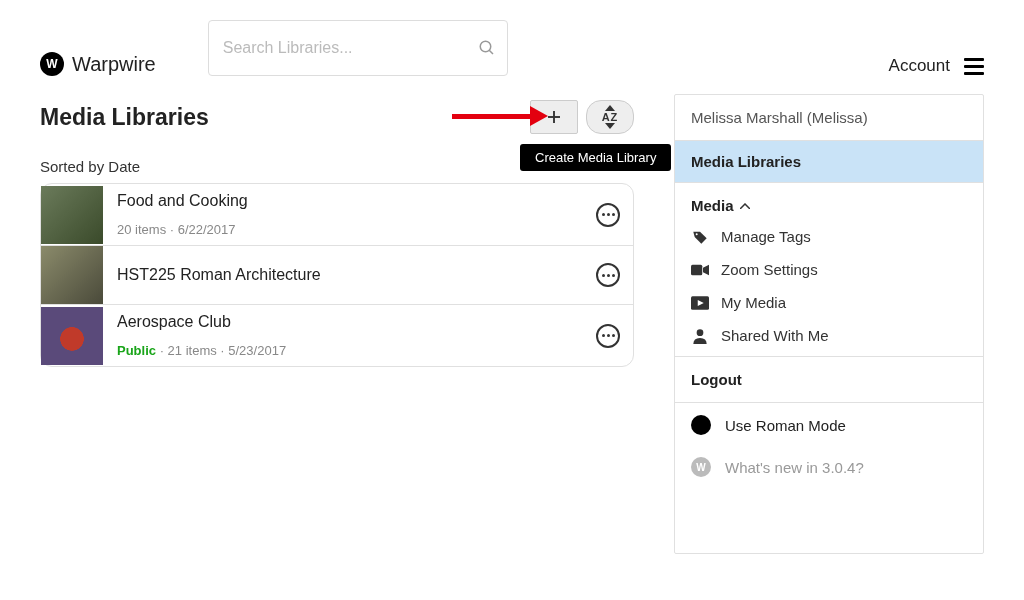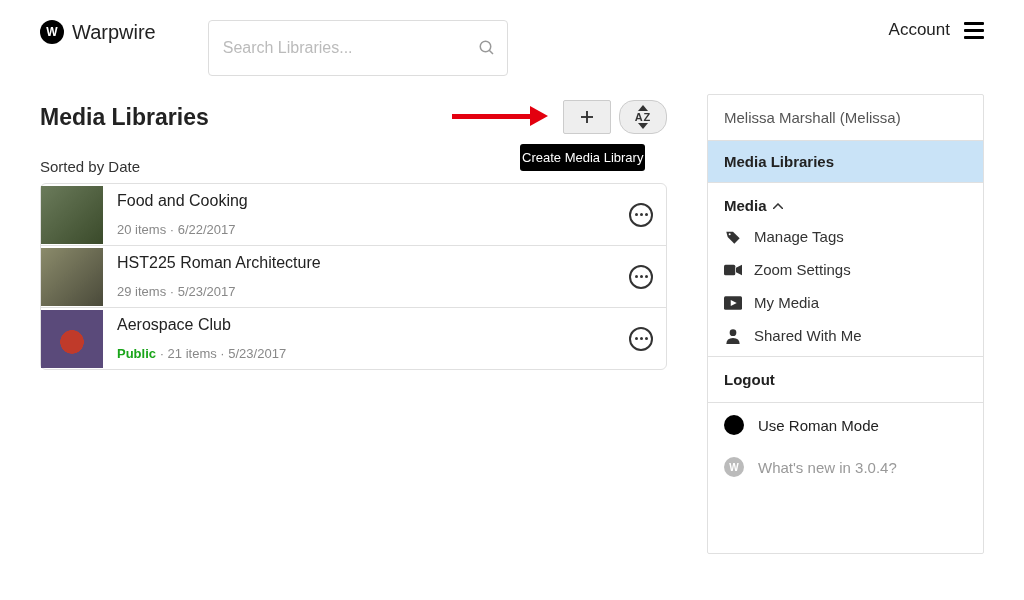--- a/index.html
+++ b/index.html
@@ -1,17 +1,17 @@
 <!DOCTYPE html>
 <html><head>
 <meta charset="utf-8">
 <style>
   * { box-sizing: border-box; margin: 0; padding: 0; }
   body { font-family: "Helvetica Neue", Arial, sans-serif; background:#fff; color:#222; }
-  .header { display:flex; align-items:flex-start; padding:20px 40px 18px 40px; gap:52px; }
+  .header { display:flex; align-items:flex-end; padding:20px 40px 18px 40px; gap:52px; }
   .logo { display:flex; align-items:center; gap:8px; font-size:20px; font-weight:400; }
   .logo-mark { width:24px; height:24px; border-radius:50%; background:#000; display:flex; align-items:center; justify-content:center; color:#fff; font-weight:700; font-size:12px; position:relative; }
   .logo-mark::after{content:"W"; font-size:12px;}
   .search-wrap { flex:0 0 300px; position:relative; }
   .search-input { width:100%; height:56px; border:1px solid #ddd; border-radius:4px; padding:0 40px 0 14px; font-size:16px; color:#333; }
   .search-input::placeholder{color:#bbb;}
   .search-icon { position:absolute; right:12px; top:50%; transform:translateY(-50%); width:18px; height:18px; color:#999;}
   .account-area { margin-left:auto; display:flex; align-items:center; gap:14px; font-size:17px; }
   .menu-icon { width:20px; display:flex; flex-direction:column; gap:4px; }
   .menu-icon span{height:3px; background:#000; border-radius:1px;}
@@ -22,37 +22,37 @@
   .page-head { display:flex; align-items:center; margin-top:6px; position:relative;}
   .page-title { font-size:23px; font-weight:600; }
   .head-actions { margin-left:auto; display:flex; gap:8px; align-items:center; }
   .sq-btn { width:48px; height:34px; border:1px solid #ccc; background:#eee; display:flex; align-items:center; justify-content:center; cursor:pointer; border-radius:2px; color:#333;}
   .sort-sub { font-size:15px; color:#333; margin-top:24px; margin-bottom:8px;}
 
   .arrow { position:absolute; left:412px; top:6px; display:flex; align-items:center; }
   .arrow-line { width:78px; height:5px; background:#e3000f; }
   .arrow-head { width:0;height:0;border-top:10px solid transparent;border-bottom:10px solid transparent;border-left:18px solid #e3000f;}
 
-  .tooltip { position:absolute; left:480px; top:44px; background:#000; color:#fff; font-size:13px; padding:6px 2px; border-radius:3px; white-space:nowrap;}
-
-  .list { border:1px solid #e0e0e0; border-radius:6px; }
+  .tooltip { position:absolute; left:480px; top:44px; background:#000; color:#fff; font-size:13px; padding:6px 15px; border-radius:3px; white-space:nowrap;}
+
+  .list { border:1px solid #e0e0e0; border-radius:12px; }
   .row { display:flex; align-items:center; border-bottom:1px solid #e0e0e0; }
   .row:last-child{border-bottom:none;}
   .thumb { width:62px; height:58px; background:linear-gradient(135deg,#8b8b6b,#4a4a3a); flex-shrink:0; position:relative; overflow:hidden;}
   .thumb.greenish{background:linear-gradient(135deg,#6b7b5b,#3a4a2a);}
   .thumb.reddish{background:radial-gradient(circle at 50% 55%, #c03a2a 26%, #5a4a7a 27%);}
   .row-body { flex:1; padding:8px 14px; min-width:0;}
   .row-title { font-size:16px; color:#222; }
   .row-meta { font-size:13px; color:#888; margin-top:12px;}
   .row-meta .public{color:#1aa51a; font-weight:600;}
   .row-more { width:50px; display:flex; align-items:center; justify-content:center; }
   .more-icon { width:24px; height:24px; border:2px solid #333; border-radius:50%; display:flex; align-items:center; justify-content:center; gap:2px;}
   .more-icon i{width:3px;height:3px;background:#333;border-radius:50%;}
 
-  .side { width:277px; border:1px solid #e0e0e0; border-radius:2px; font-size:15px; }
+  .side { width:310px; border:1px solid #e0e0e0; border-radius:2px; font-size:15px; }
   .side-user { padding:14px 16px; color:#555;}
   .side-active { background:#c9e3f7; padding:12px 16px; font-weight:600; color:#222; border-top:1px solid #e0e0e0; border-bottom:1px solid #e0e0e0;}
   .side-section-head { padding:14px 16px 6px; font-weight:600; display:flex; align-items:center; gap:6px;}
   .side-item { display:flex; align-items:center; gap:12px; padding:8px 16px; color:#333; cursor:pointer;}
   .side-item .i { width:18px; display:flex; align-items:center; justify-content:center; color:#333;}
   .side-logout { padding:14px 16px; font-weight:600; border-top:1px solid #e0e0e0; border-bottom:1px solid #e0e0e0; margin-top:4px; cursor:pointer;}
   .side-dark { display:flex; align-items:center; gap:14px; padding:12px 16px;}
   .dot{width:20px;height:20px;border-radius:50%;background:#000;}
   .side-whatsnew{display:flex;align-items:center;gap:14px;padding:10px 16px 16px;color:#999;}
   .gray-mark{width:20px;height:20px;border-radius:50%;background:#bbb;display:flex;align-items:center;justify-content:center;color:#fff;font-size:10px;font-weight:700;}
@@ -127,21 +127,20 @@
               <i></i>
               <i></i>
               <i></i>
             </div>
         </div>
       </div>
       <div class="row">
         <div class="thumb"></div>
         <div class="row-body">
           <div class="row-title">HST225 Roman Architecture</div>
-          <div class="row-meta">29 items · 5/23/2017</div>
         </div>
         <div class="row-more">
           <div class="more-icon">
               <i></i>
               <i></i>
               <i></i>
             </div>
         </div>
       </div>
       <div class="row">

